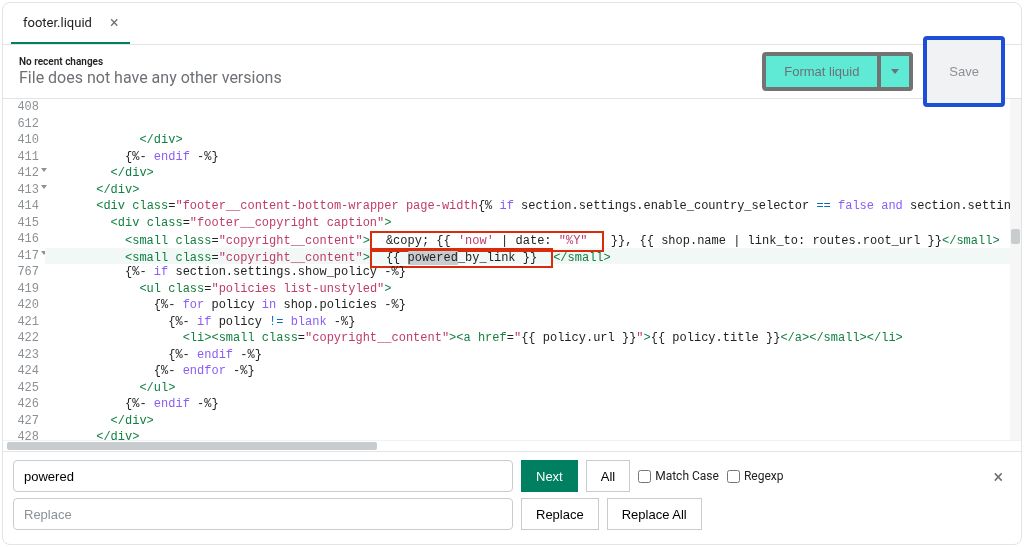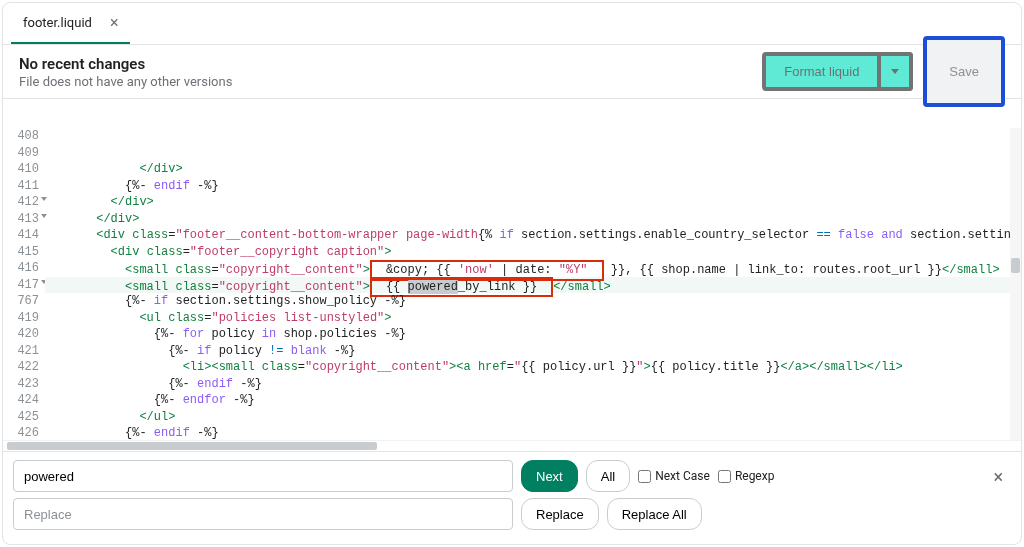--- a/index.html
+++ b/index.html
@@ -44,22 +44,22 @@
   color: #6d7175;
 }
 .header-bar {
   display: flex;
   align-items: center;
   justify-content: space-between;
   padding: 10px 16px;
   border-bottom: 1px solid #e1e3e5;
   height: 54px;
 }
-.header-left .title { font-size: 15px; font-weight: 600; color: #202223; }
-.header-left .subtitle { font-size: 13px; color: #6d7175; margin-top: 1px; }
+.header-left .title { font-size: 10px; font-weight: 600; color: #202223; }
+.header-left .subtitle { font-size: 16px; color: #6d7175; margin-top: 1px; }
 .header-right { display: flex; gap: 10px; align-items: center; }
 .btn-group { display: flex; }
 .btn {
   padding: 8px 14px;
   border: 4px solid #737373;
   background: #5eead4;
   border-radius: 4px;
   font-size: 13px;
   color: #6d7175;
   cursor: pointer;
@@ -90,21 +90,20 @@
   padding: 24px 22px;
 }
 .editor {
   flex: 1;
   display: flex;
   overflow: hidden;
   font-family: Menlo, Consolas, "Courier New", monospace;
   font-size: 12px;
   line-height: 16.5px;
   position: relative;
-  margin-top: 29px;
 }
 .gutter {
   width: 42px;
   background: #fff;
   text-align: right;
   padding-right: 6px;
   color: #8c9196;
   user-select: none;
 }
 .gutter .ln { height: 16.5px; position: relative; }
@@ -174,21 +173,21 @@
   border-radius: 4px;
   padding: 6px 10px;
   font-size: 13px;
   height: 32px;
 }
 .search-input::placeholder { color: #8c9196; }
 .btn-sm {
   padding: 6px 14px;
   border: 1px solid #c9cccf;
   background: #fff;
-  border-radius: 12px;
+  border-radius: 0;
   font-size: 13px;
   cursor: pointer;
   height: 32px;
 }
 .btn-primary {
   background: #008060;
   color: #fff;
   border-color: #008060;
 }
 .check-wrap { display: flex; align-items: center; gap: 4px; font-size: 12px; color: #202223; }
@@ -240,21 +239,21 @@
           <span class="caret-down"></span>
         </button>
       </div>
       <button class="btn btn-save">Save</button>
     </div>
   </div>
 
   <div class="editor">
     <div class="gutter" id="gutter">
         <div class="ln">408</div>
-        <div class="ln">409</div>
+        <div class="ln">612</div>
         <div class="ln">410</div>
         <div class="ln">411</div>
         <div class="ln">412<span class="fold-arrow"></span></div>
         <div class="ln">413<span class="fold-arrow"></span></div>
         <div class="ln">414</div>
         <div class="ln">415</div>
         <div class="ln">416</div>
         <div class="ln">417<span class="fold-arrow"></span></div>
         <div class="ln">767</div>
         <div class="ln">419</div>
@@ -279,21 +278,21 @@
     <div class="thumb"></div>
   </div>
 
   <div class="search-panel">
     <div class="search-row">
       <input class="search-input" value="powered" style="">
       <button class="btn-sm btn-primary">Next</button>
       <button class="btn-sm">All</button>
       <label class="check-wrap">
         <input type="checkbox" style="">
-        <span>Next Case</span>
+        <span>Match Case</span>
       </label>
       <label class="check-wrap">
         <input type="checkbox" style="">
         <span>Regexp</span>
       </label>
       <span class="close-search">×</span>
     </div>
     <div class="search-row">
       <input class="search-input" placeholder="Replace" style="">
       <button class="btn-sm">Replace</button>

